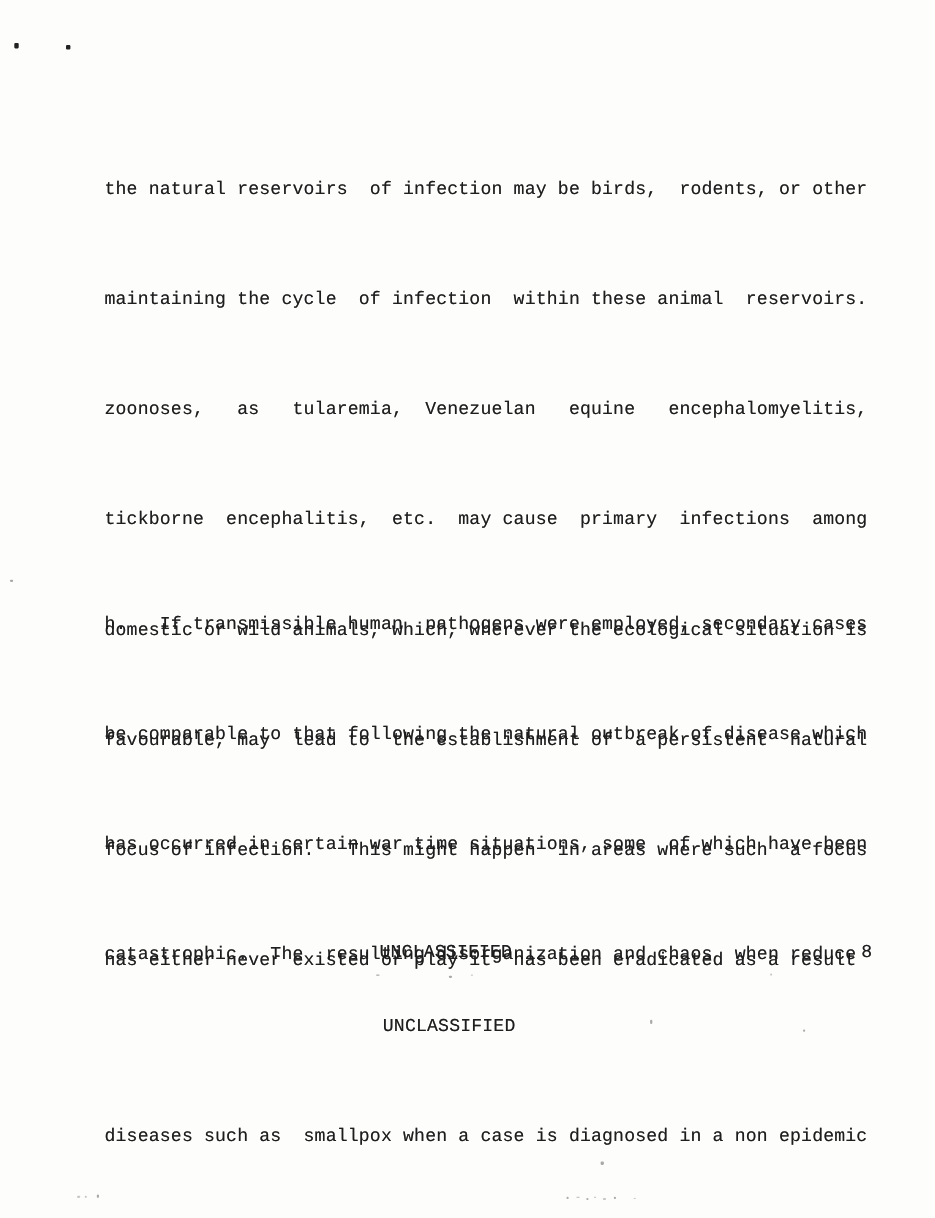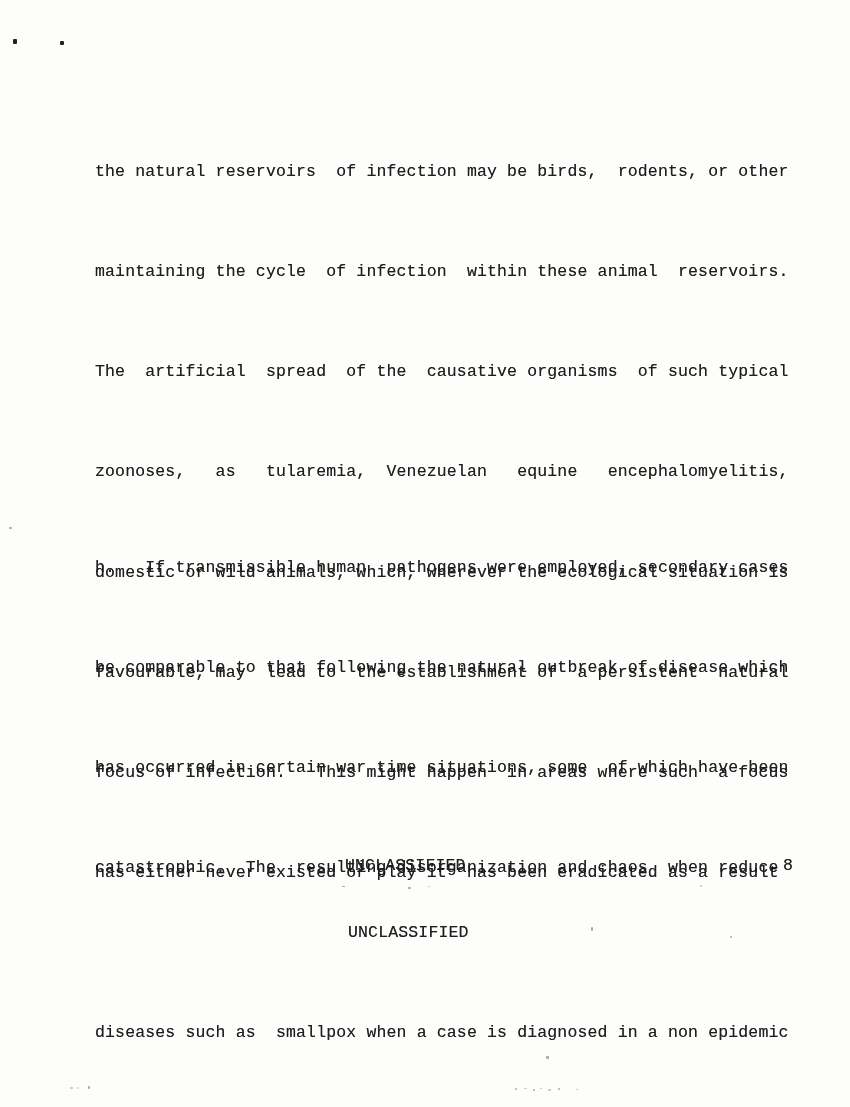--- a/index.html
+++ b/index.html
@@ -71,22 +71,22 @@
   .speck.faint { background: #c7c7c7; }
 </style>
 </head>
 <body>
 
 <div class="scan">
 
   <div class="para p1">
     <div class="line">the natural reservoirs  of infection may be birds,  rodents, or other</div>
     <div class="line">maintaining the cycle  of infection  within these animal  reservoirs.</div>
-    <div class="line">The  artificial  spread  of the  causative organisms  of such typical</div>
     <div class="line">zoonoses,   as   tularemia,  Venezuelan   equine   encephalomyelitis,</div>
+    <div class="line">tickborne  encephalitis,  etc.  may cause  primary  infections  among</div>
     <div class="line">domestic or wild animals, which, wherever the ecological situation is</div>
     <div class="line">favourable, may  lead to  the establishment of  a persistent  natural</div>
     <div class="line">focus of infection.   This might happen  in areas where such  a focus</div>
     <div class="line">has either never existed or play it  has been eradicated as a result</div>
     
   </div>
 
   <div class="para p2">
     <div class="line">h.   If transmissible human  pathogens were employed, secondary cases</div>
     <div class="line">be comparable to that following the natural outbreak of disease which</div>

